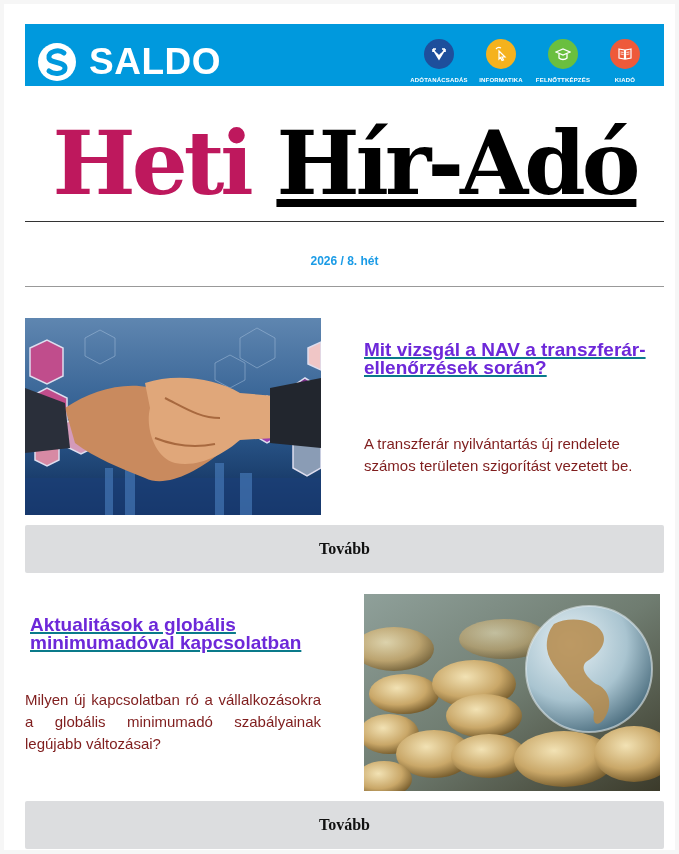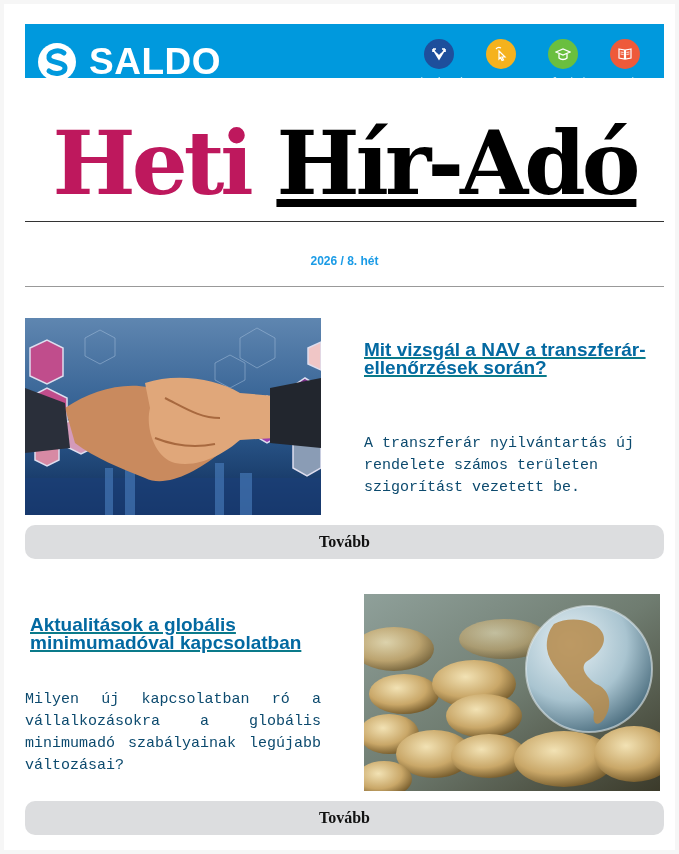--- a/index.html
+++ b/index.html
@@ -6,21 +6,21 @@
   body {
     width:679px; height:854px; overflow:hidden;
     background:#f6f6f6;
     font-family:"Liberation Sans", sans-serif;
   }
   .page {
     position:absolute; left:4px; top:4px; width:671px; height:846px;
     background:#ffffff;
   }
   .header {
-    position:absolute; left:21px; top:20px; width:639px; height:54px;
+    position:absolute; left:21px; top:20px; width:639px; height:62px;
     background:#0099dd;
   }
   .logo { position:absolute; left:12px; top:16px; height:44px; display:flex; align-items:center; }
   .logo-mark { width:40px; height:40px; }
   .logo-text {
     margin-left:12px; color:#fff; font-weight:bold; font-size:37px; letter-spacing:0.5px;
     font-family:"Liberation Sans", sans-serif;
   }
   .nav { position:absolute; right:8px; top:15px; display:flex; }
   .nav-item { width:62px; display:flex; flex-direction:column; align-items:center; cursor:pointer; }
@@ -40,32 +40,32 @@
   .masthead .black { color:#000;text-decoration:underline; }
   .rule1 { position:absolute; left:21px; top:217px; width:639px; height:1px; background:#333; }
   .week {
     position:absolute; left:21px; top:250px; width:639px; text-align:center;
     color:#1a9be6; font-weight:bold; font-size:12px;
   }
   .rule2 { position:absolute; left:21px; top:282px; width:639px; height:1px; background:#999; }
 
   .img { position:absolute; overflow:hidden; }
   .article-title {
-    position:absolute; color:#0369a1; font-weight:bold; font-size:19px; line-height:18px;
+    position:absolute; color:#6d28d9; font-weight:bold; font-size:19px; line-height:18px;
     text-decoration:underline; text-decoration-color:#0a7a8a; text-decoration-thickness:2px;
     cursor:pointer;
   }
   .article-lead {
-    position:absolute; color:#0c4a6e; font-size:15px; line-height:22px;font-family:Liberation Mono, monospace;
+    position:absolute; color:#7f1d1d; font-size:15px; line-height:22px;
   }
   .more-btn {
-    position:absolute; left:21px; width:639px; height:34px; background:#dcdddf;
+    position:absolute; left:21px; width:639px; height:48px; background:#dcdddf;
     display:flex; align-items:center; justify-content:center;
     font-family:"Liberation Serif", serif; font-weight:bold; font-size:16px; color:#111;
-    cursor:pointer; border-radius:10px;
+    cursor:pointer; border-radius:2px;
   }
 </style>
 </head>
 <body>
 
 <div class="page">
 
   <div class="header">
     <div class="logo">
       <svg class="logo-mark" viewBox="0 0 40 40">

